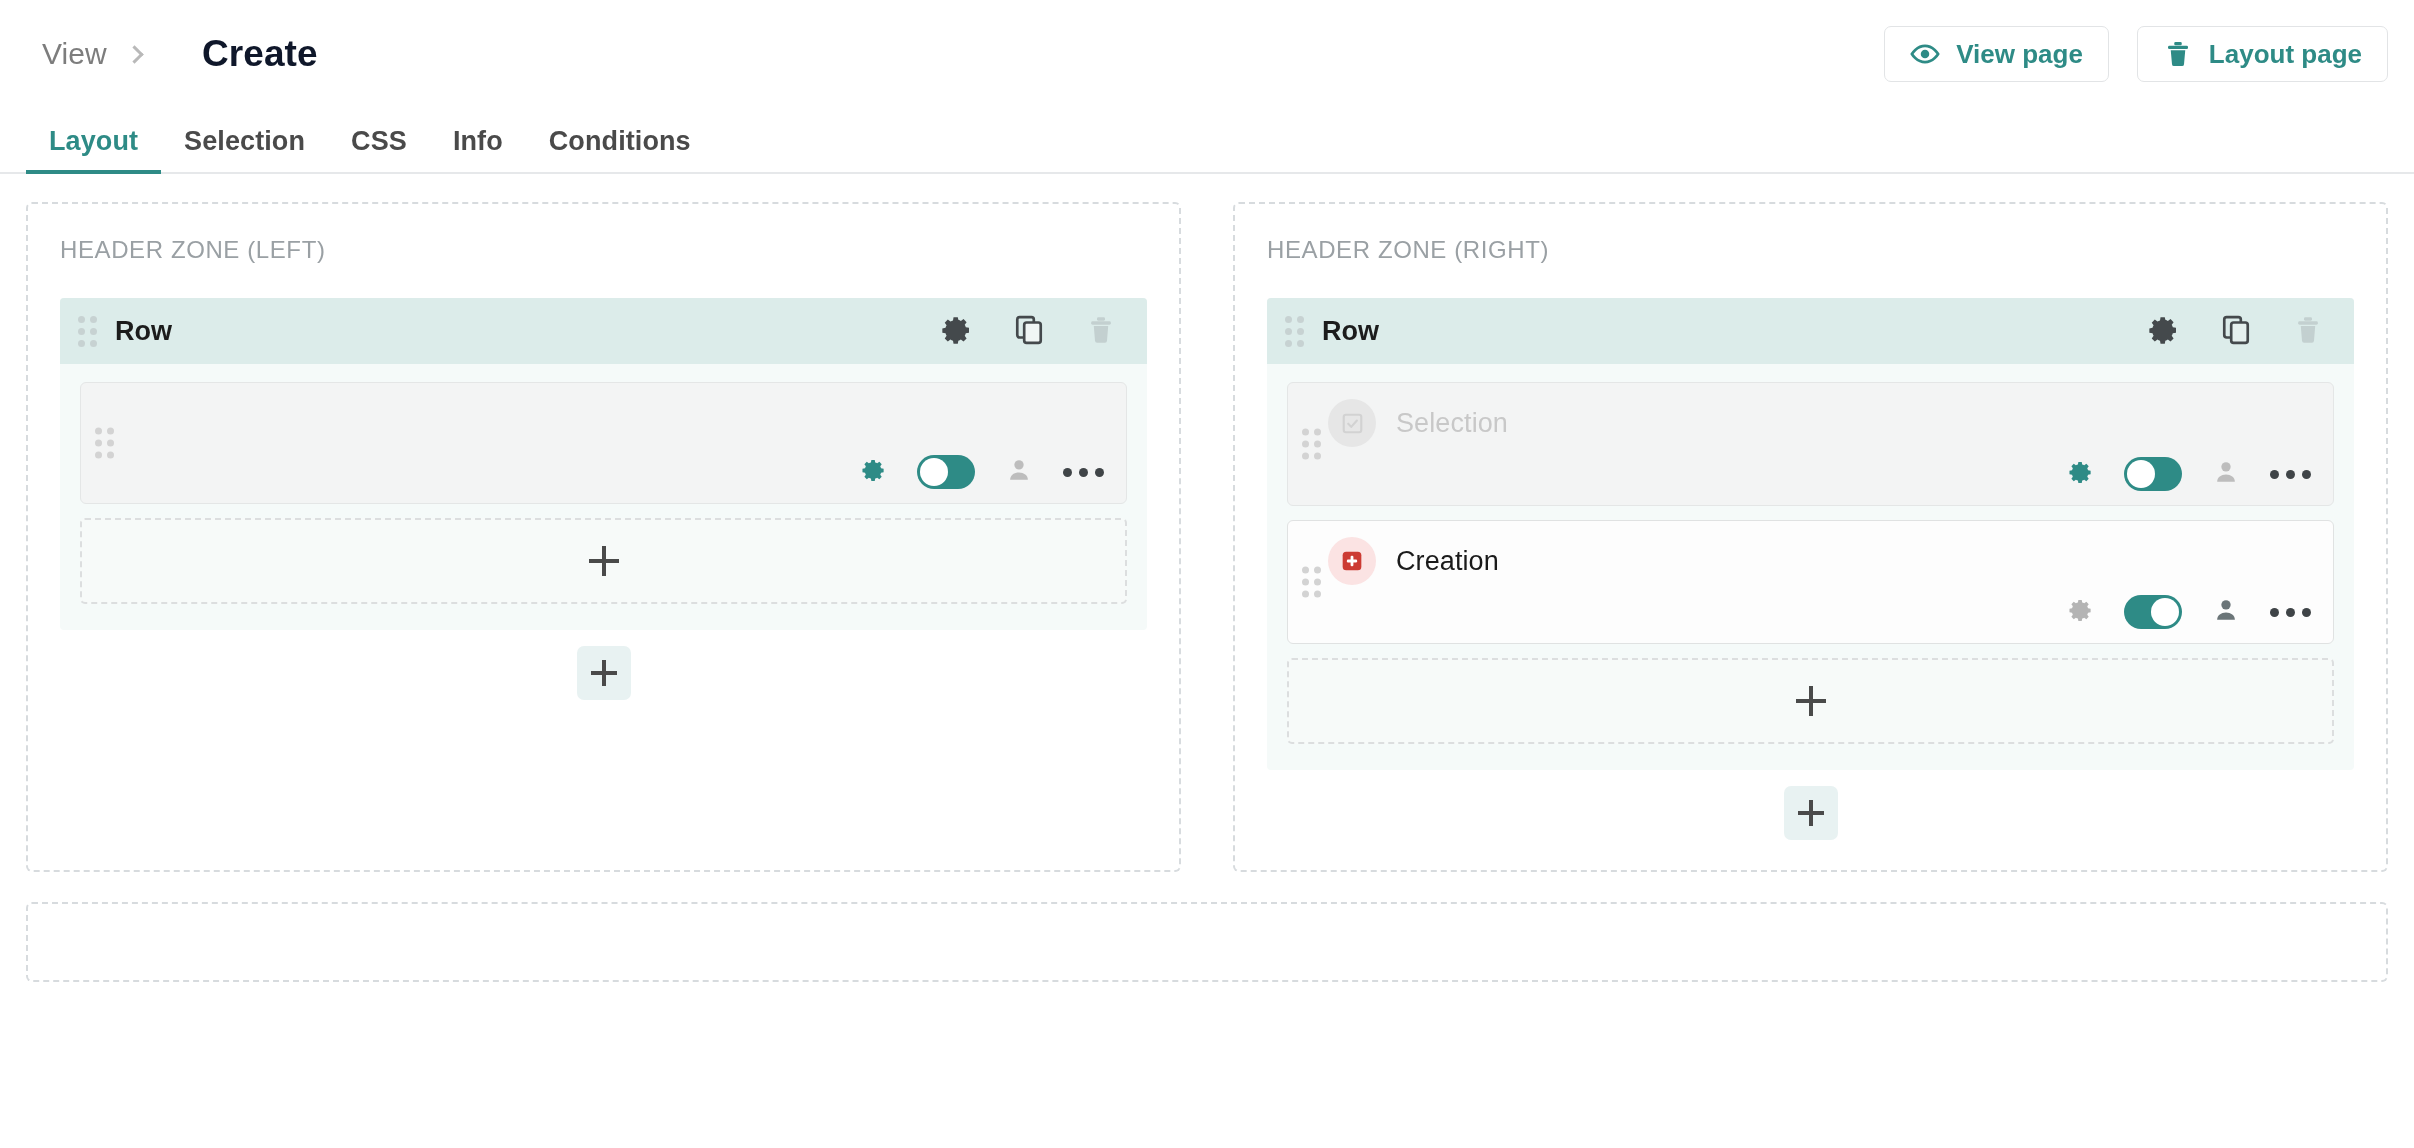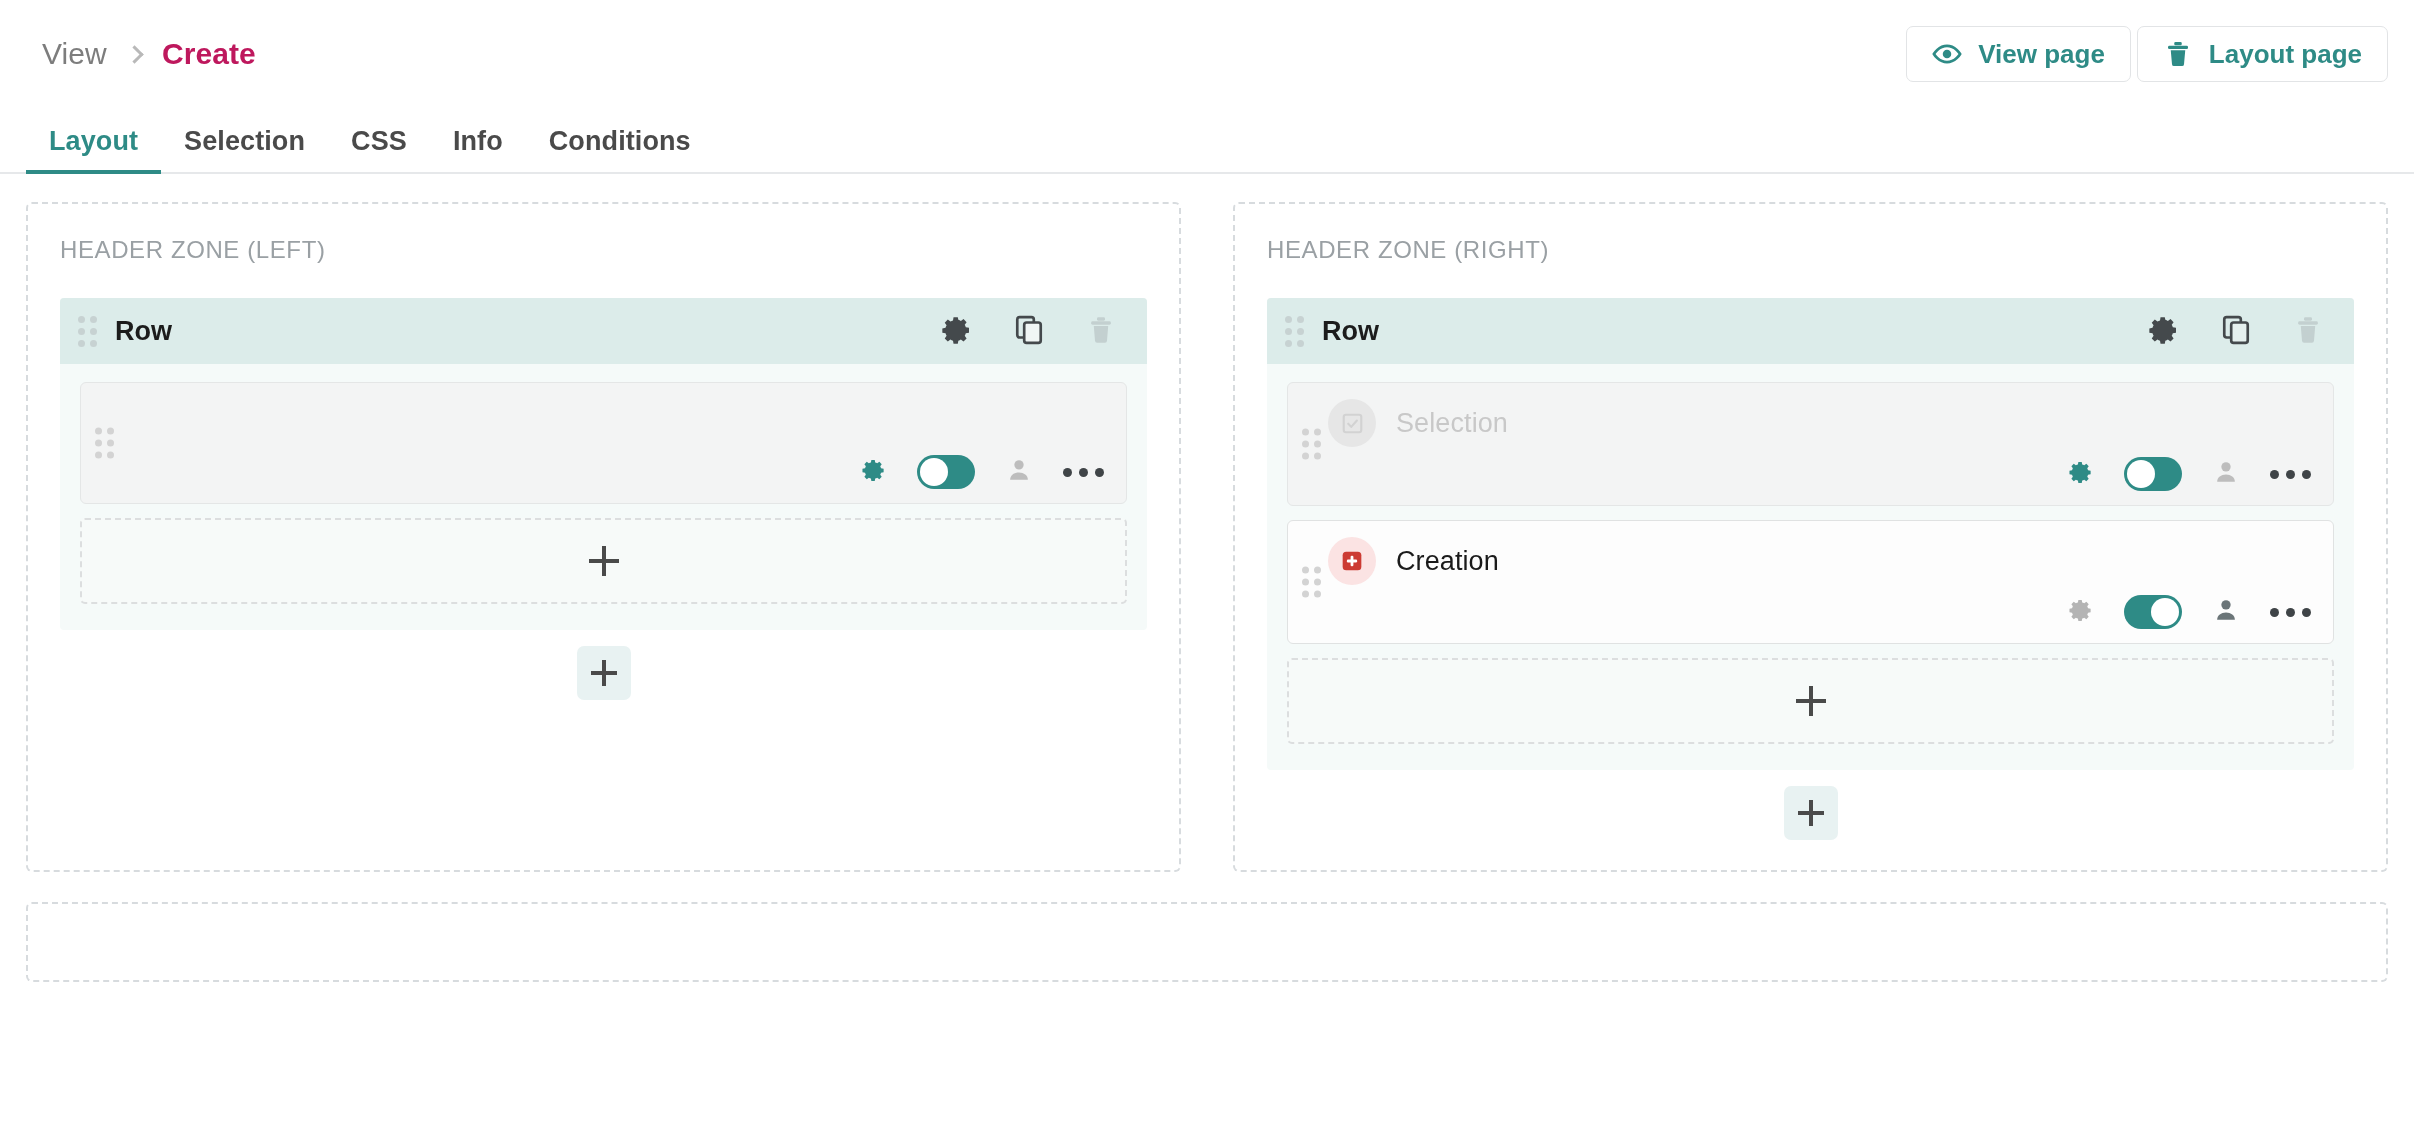--- a/index.html
+++ b/index.html
@@ -32,30 +32,31 @@
   }
   .bc-sep {
     display: inline-block;
     width: 13px; height: 13px;
     border-top: 3px solid #b9b9b9;
     border-right: 3px solid #b9b9b9;
     transform: rotate(45deg);
     margin: 0 3px;
   }
   .bc-current {
-    font-size: 30px;
+    font-size: 37px;
     font-weight: bold;
-    color: #be185d;
+    color: #0f172a;
     letter-spacing: .1px;
+    margin-left: 40px;
   }
 
   .topbar-actions {
     margin-left: auto;
     display: flex;
-    gap: 6px;
+    gap: 28px;
   }
   .tb-btn {
     display: flex;
     align-items: center;
     gap: 16px;
     height: 56px;
     padding: 0 25px;
     border: 1px solid #e2e4e6;
     border-radius: 7px;
     background: #fff;

